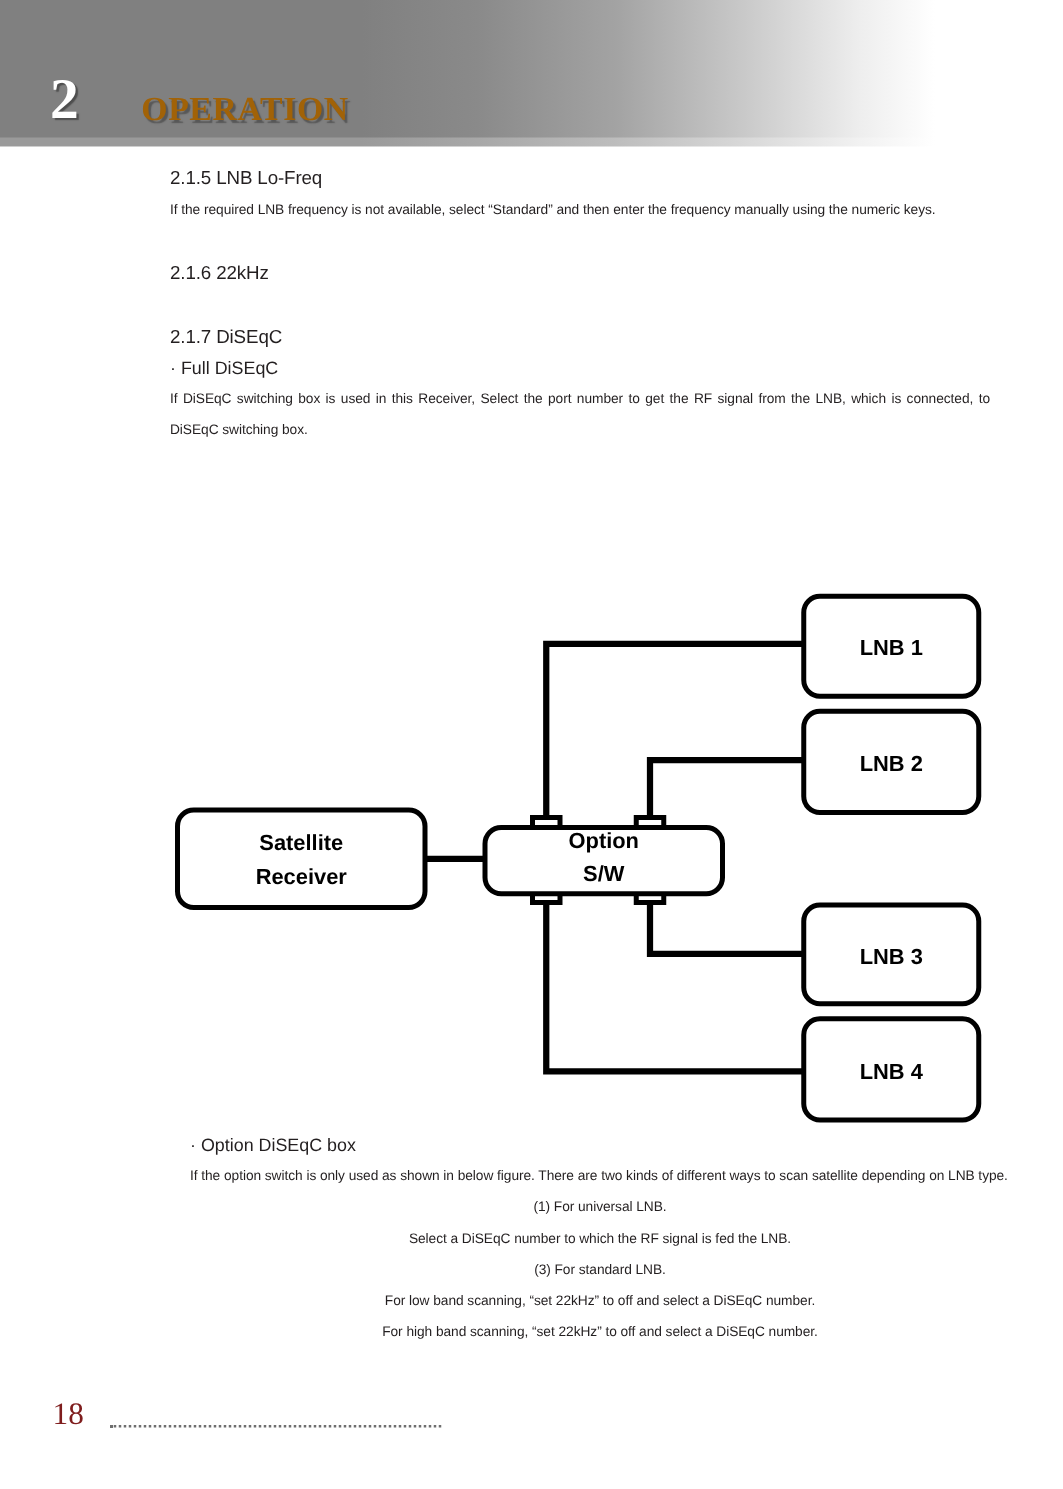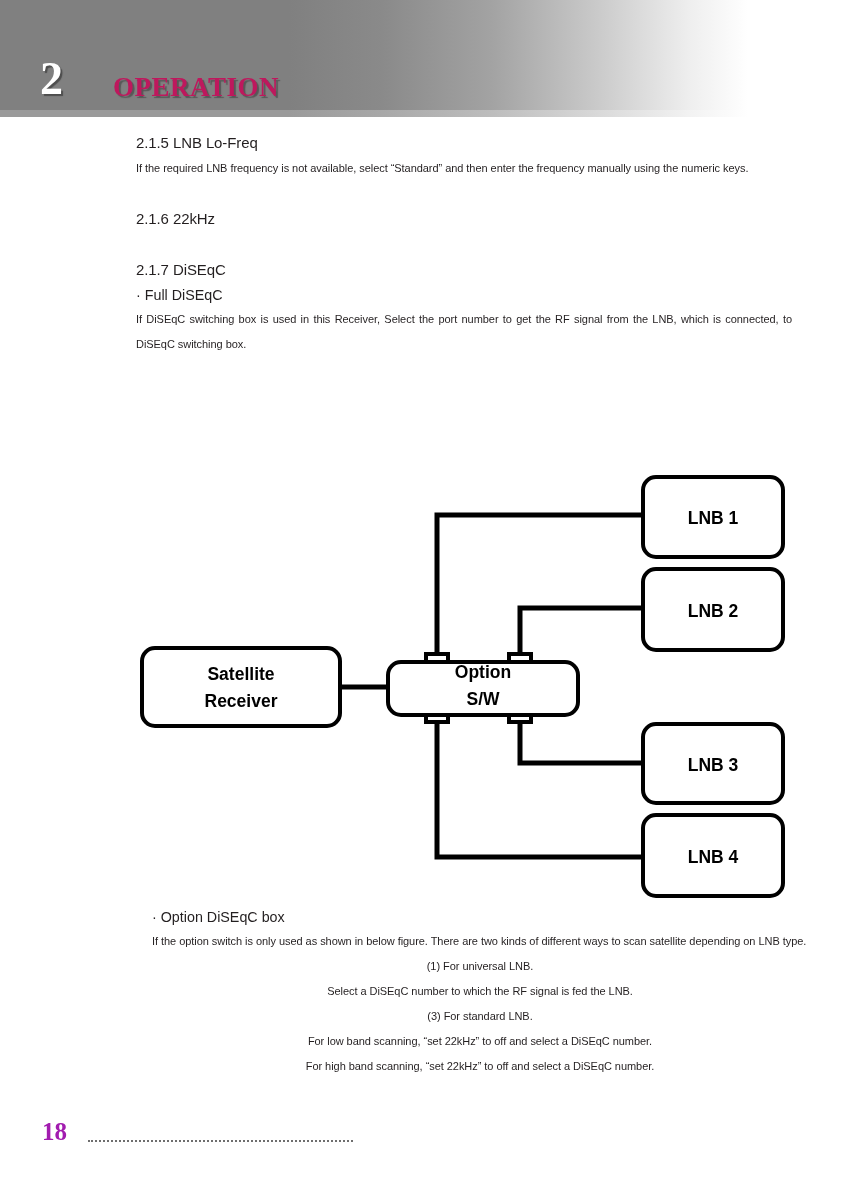--- a/index.html
+++ b/index.html
@@ -62,21 +62,21 @@
     letter-spacing: 0px;
   }
   .chapter-title {
     position: absolute;
     left: 113px;
     top: 74px;
     font-family: "Liberation Serif", serif;
     font-weight: bold;
     font-size: 27px;
     line-height: 27px;
-    color: #be185d;
+    color: #a16207;
     letter-spacing: 0.5px;
     text-shadow: 2px 2px 1px rgba(70,70,70,0.7);
   }
 
   
   .content {
     position: absolute;
     left: 136px;
     top: 133px;
     width: 656px;
@@ -127,24 +127,24 @@
     left: 0;
     top: 1118px;
     width: 850px;
     height: 44px;
   }
   .page-num {
     position: absolute;
     left: 42px;
     top: 0px;
     font-family: "Liberation Serif", serif;
-    font-weight: bold;
+    font-weight: normal;
     font-size: 25px;
     line-height: 28px;
-    color: #a21caf;
+    color: #7f1d1d;
   }
   .dotted-rule {
     position: absolute;
     left: 88px;
     top: 20px;
     width: 265px;
     height: 2px;
     border-bottom: 2px dotted #6e6e6e;
   }
 </style>

